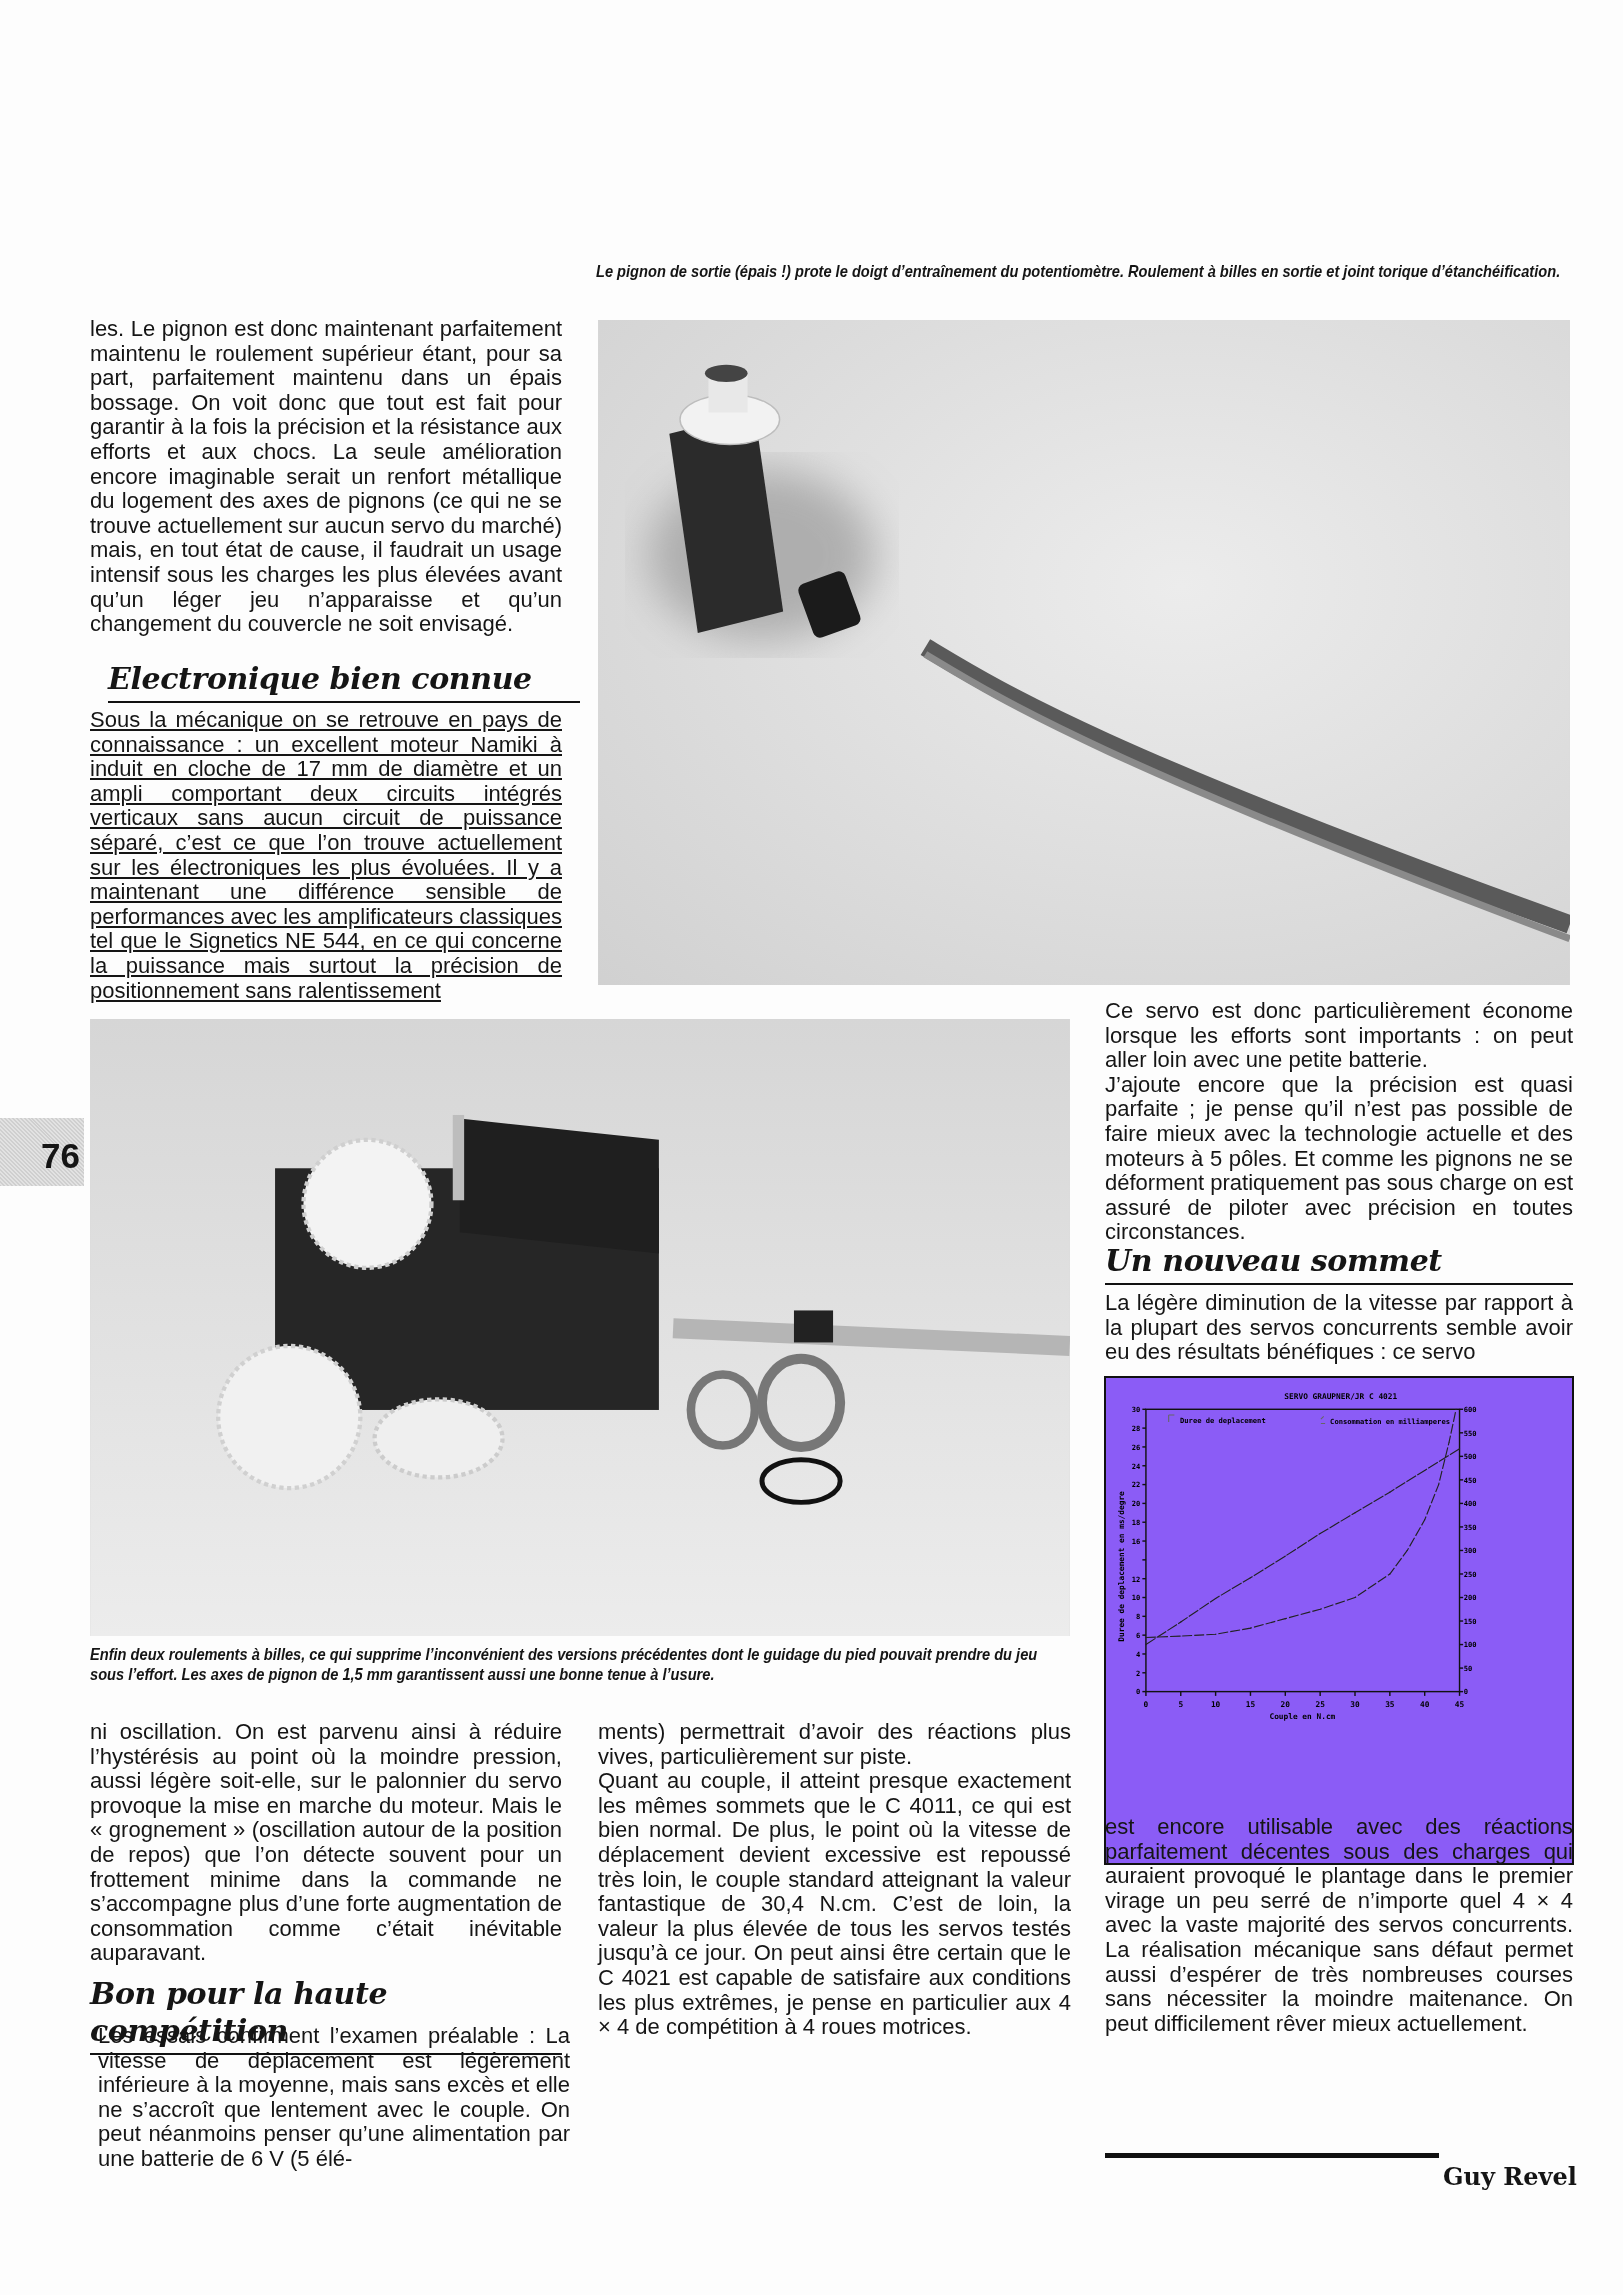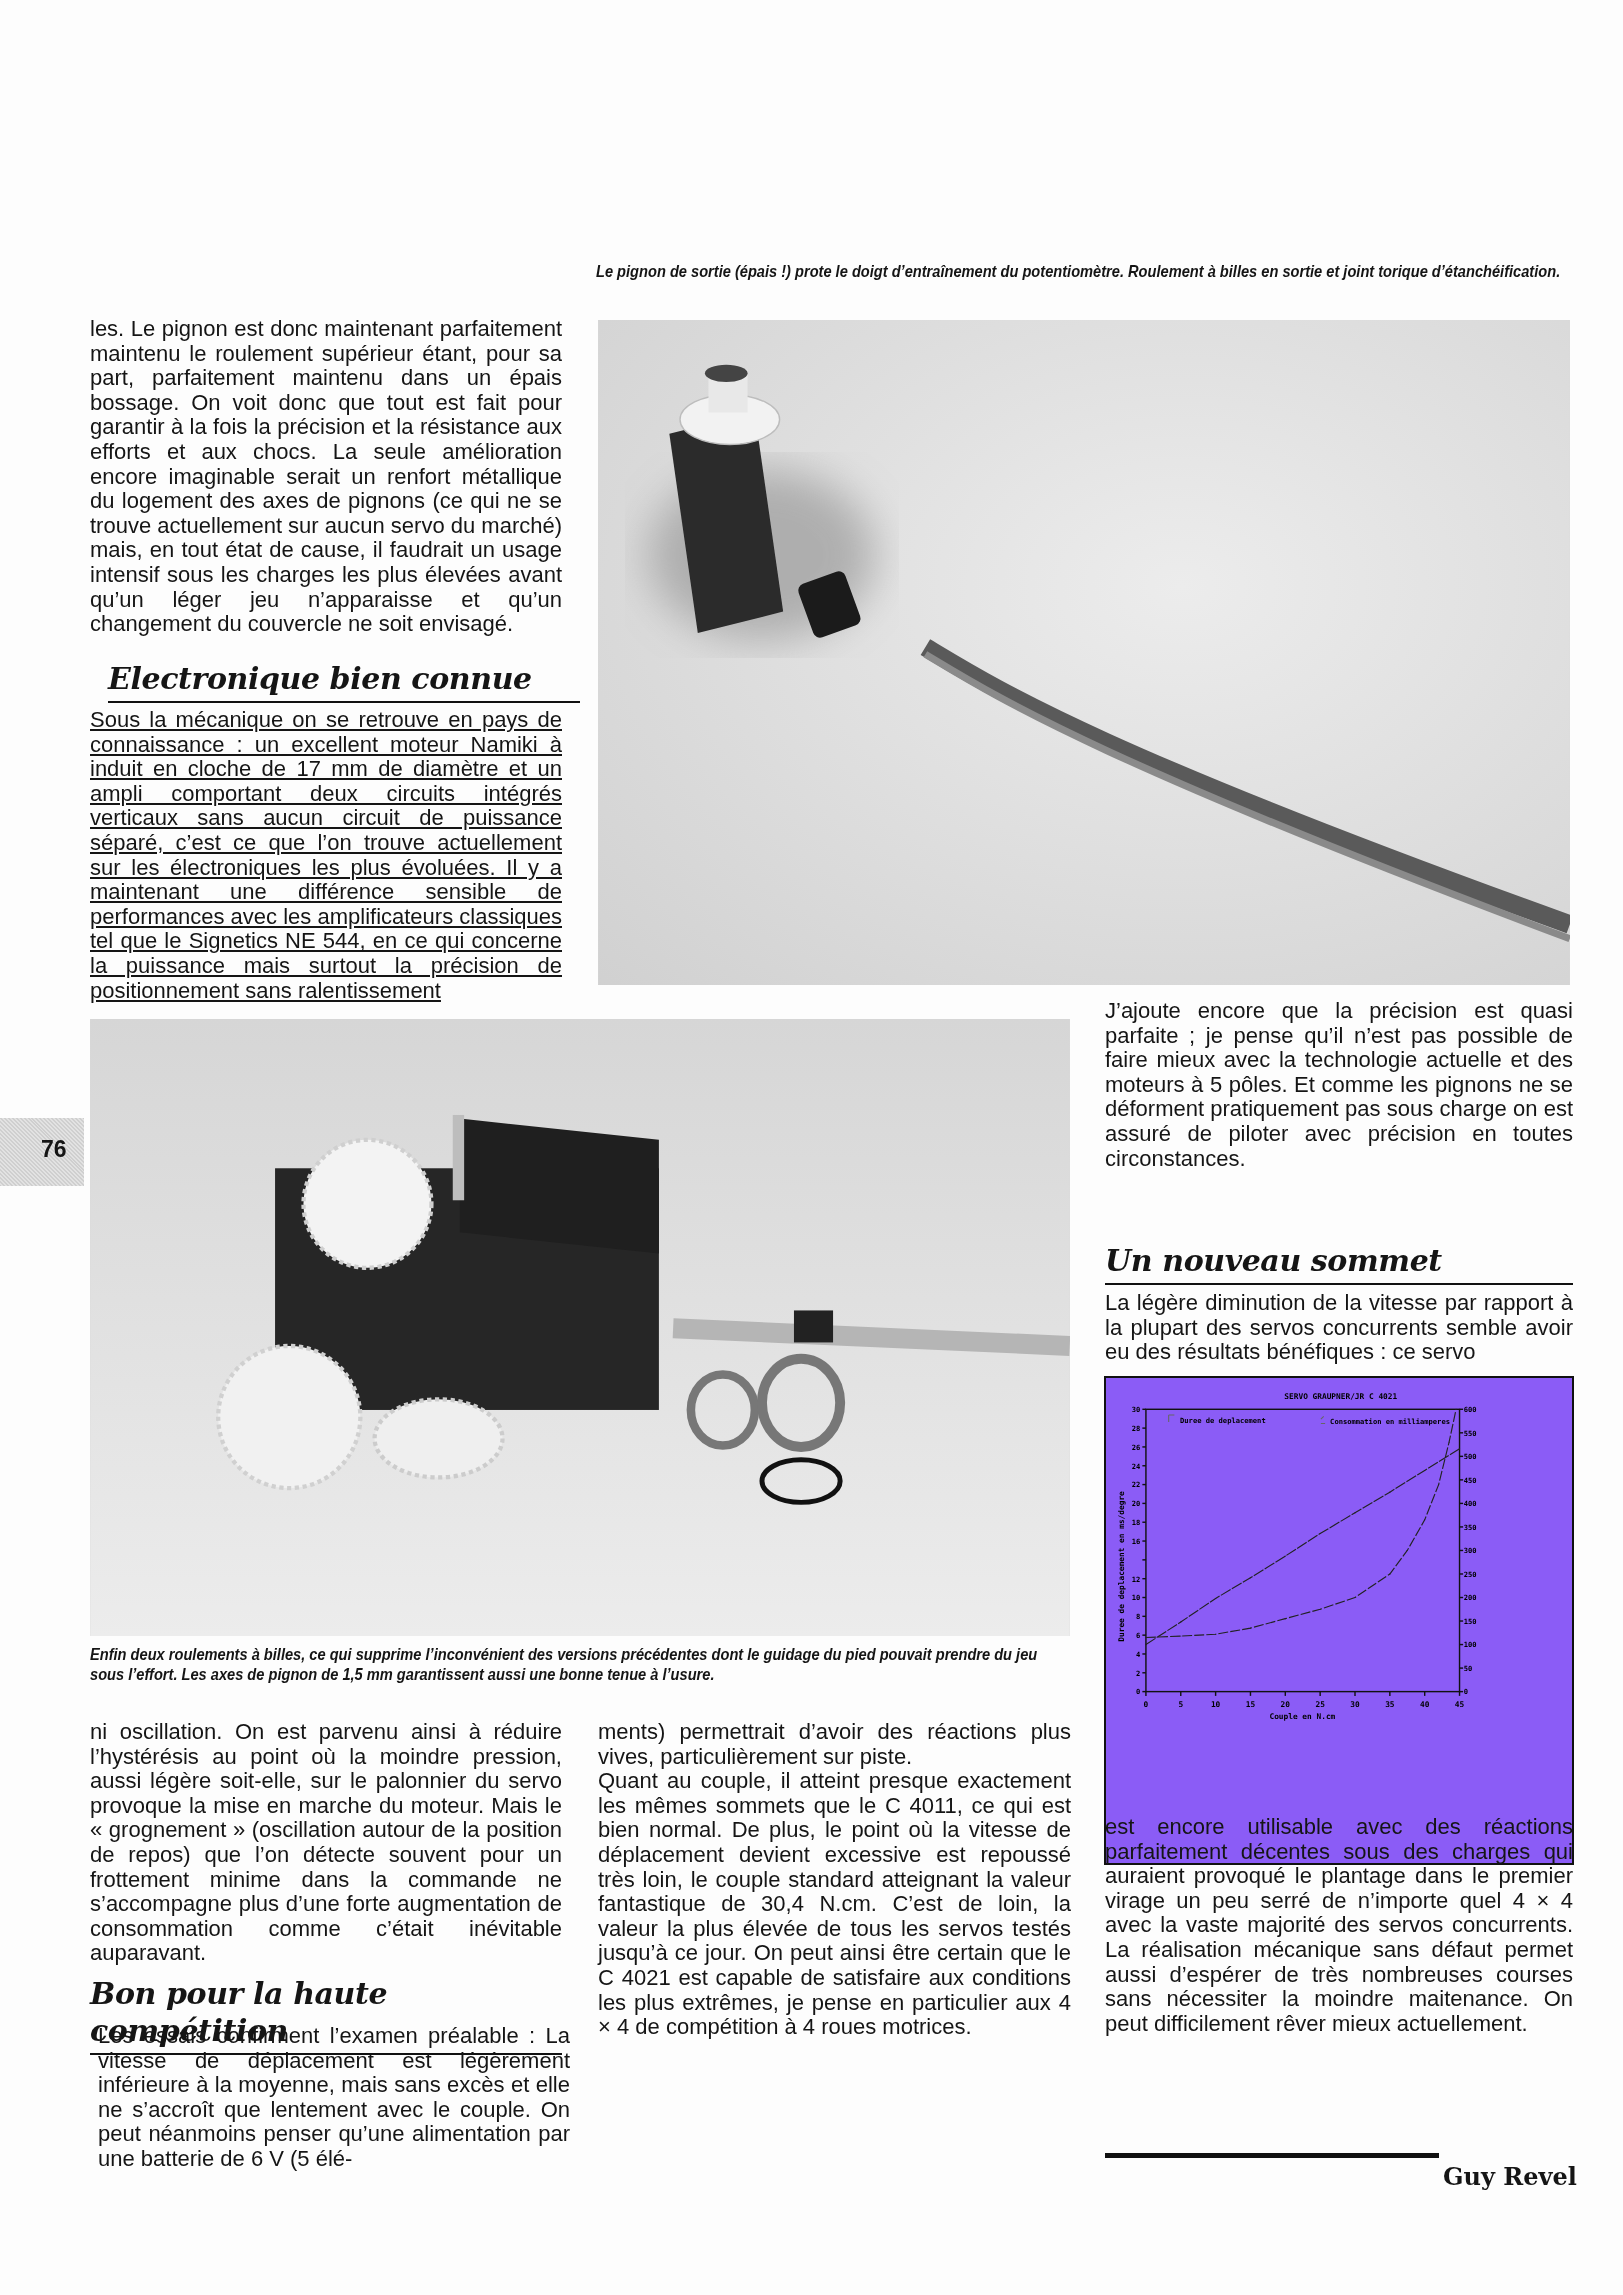--- a/index.html
+++ b/index.html
@@ -8,21 +8,21 @@
   .abs { position:absolute; }
   .col-text { font-size:22px; line-height:24.6px; text-align:justify; hyphens:manual; }
   .col-text p { margin:0; }
   .caption { font-size:17px; line-height:20px; font-weight:bold; font-style:italic;
              transform:scaleX(0.86); transform-origin:left top; letter-spacing:0; }
   .heading { font-family:"DejaVu Serif", serif; font-weight:bold; font-style:italic;
              font-size:30px; line-height:37px; letter-spacing:-0.4px; border-bottom:2.1px solid #111;
              padding-bottom:4.3px; }
   .photo { background:#d9d9d9; overflow:hidden; }
   .page-tab { background:repeating-linear-gradient(45deg,#cfcfcf 0 1.4px,#e2e2e2 1.4px 2.8px); }
-  .page-num { font-size:23px; font-weight:bold; font-family:"Liberation Sans", sans-serif; }
+  .page-num { font-size:35px; font-weight:bold; font-family:"Liberation Sans", sans-serif; }
   .chart-box { border:2.1px solid #111; background:#8b5cf6;text-decoration:underline; }
   .chart-text { font-family:"DejaVu Sans Mono", monospace; font-weight:bold; }
   .sig-rule { height:5px; background:#111; }
   .sig { font-family:"DejaVu Serif", serif; font-weight:bold; font-size:24px; }
 </style>
 </head>
 <body>
 
 <div class="abs page-tab" style="left:0; top:1118px; width:84px; height:68px;"></div>
 <div class="abs page-num" style="left:41px; top:1136px;">76</div>
@@ -55,20 +55,21 @@
 <div class="abs col-text" style="left:90px; top:317px; width:472px;">
   <p>les. Le pignon est donc maintenant parfaitement maintenu le roulement supérieur étant, pour sa part, parfaitement maintenu dans un épais bossage. On voit donc que tout est fait pour garantir à la fois la précision et la résistance aux efforts et aux chocs. La seule amélioration encore imaginable serait un renfort métallique du logement des axes de pignons (ce qui ne se trouve actuellement sur aucun servo du marché) mais, en tout état de cause, il faudrait un usage intensif sous les charges les plus élevées avant qu’un léger jeu n’apparaisse et qu’un changement du couvercle ne soit envisagé.</p>
 </div>
 
 <div class="abs heading" style="left:108px; top:660px; width:472px;">Electronique bien connue</div>
 <div class="abs col-text" style="left:90px; top:708px; width:472px;text-decoration:underline;">
   <p>Sous la mécanique on se retrouve en pays de connaissance : un excellent moteur Namiki à induit en cloche de 17 mm de diamètre et un ampli comportant deux circuits intégrés verticaux sans aucun circuit de puissance séparé, c’est ce que l’on trouve actuellement sur les électroniques les plus évoluées. Il y a maintenant une différence sensible de performances avec les amplificateurs classiques tel que le Signetics NE 544, en ce qui concerne la puissance mais surtout la précision de positionnement sans ralentissement</p>
 </div>
 
 <div class="abs col-text" style="left:1105px; top:999px; width:468px;">
+  <p>Ce servo est donc particulièrement économe lorsque les efforts sont importants : on peut aller loin avec une petite batterie.</p>
   <p>J’ajoute encore que la précision est quasi parfaite ; je pense qu’il n’est pas possible de faire mieux avec la technologie actuelle et des moteurs à 5 pôles. Et comme les pignons ne se déforment pratiquement pas sous charge on est assuré de piloter avec précision en toutes circonstances.</p>
 </div>
 
 <div class="abs photo" style="left:90px; top:1019px; width:980px; height:617px;">
   <svg width="980" height="617" viewBox="0 0 1378 868">
     <defs>
       <linearGradient id="bg2" x1="0" y1="0" x2="0" y2="1">
         <stop offset="0" stop-color="#d6d6d6"></stop>
           <stop offset="1" stop-color="#ececec"></stop>
       </linearGradient>

